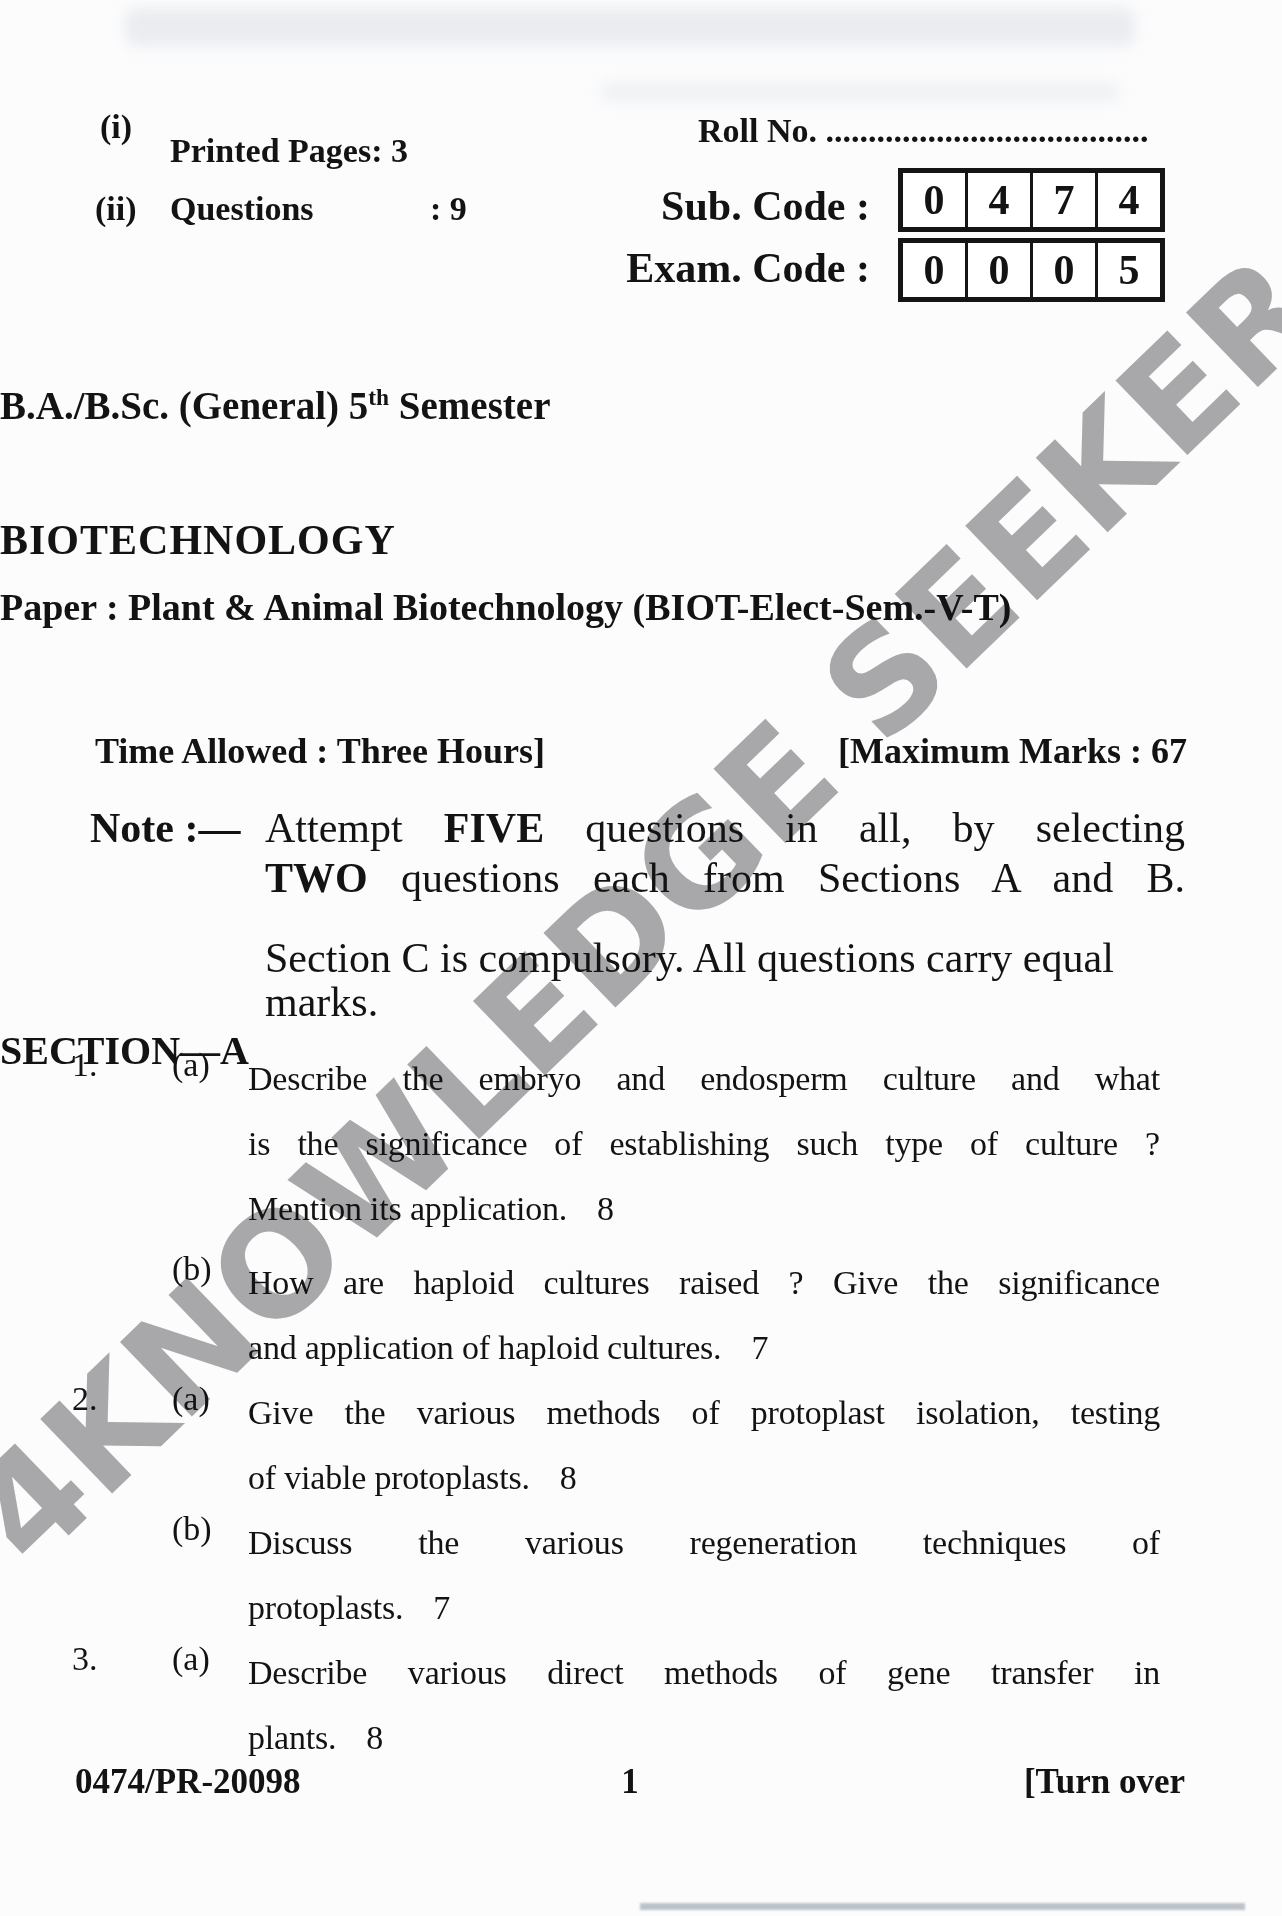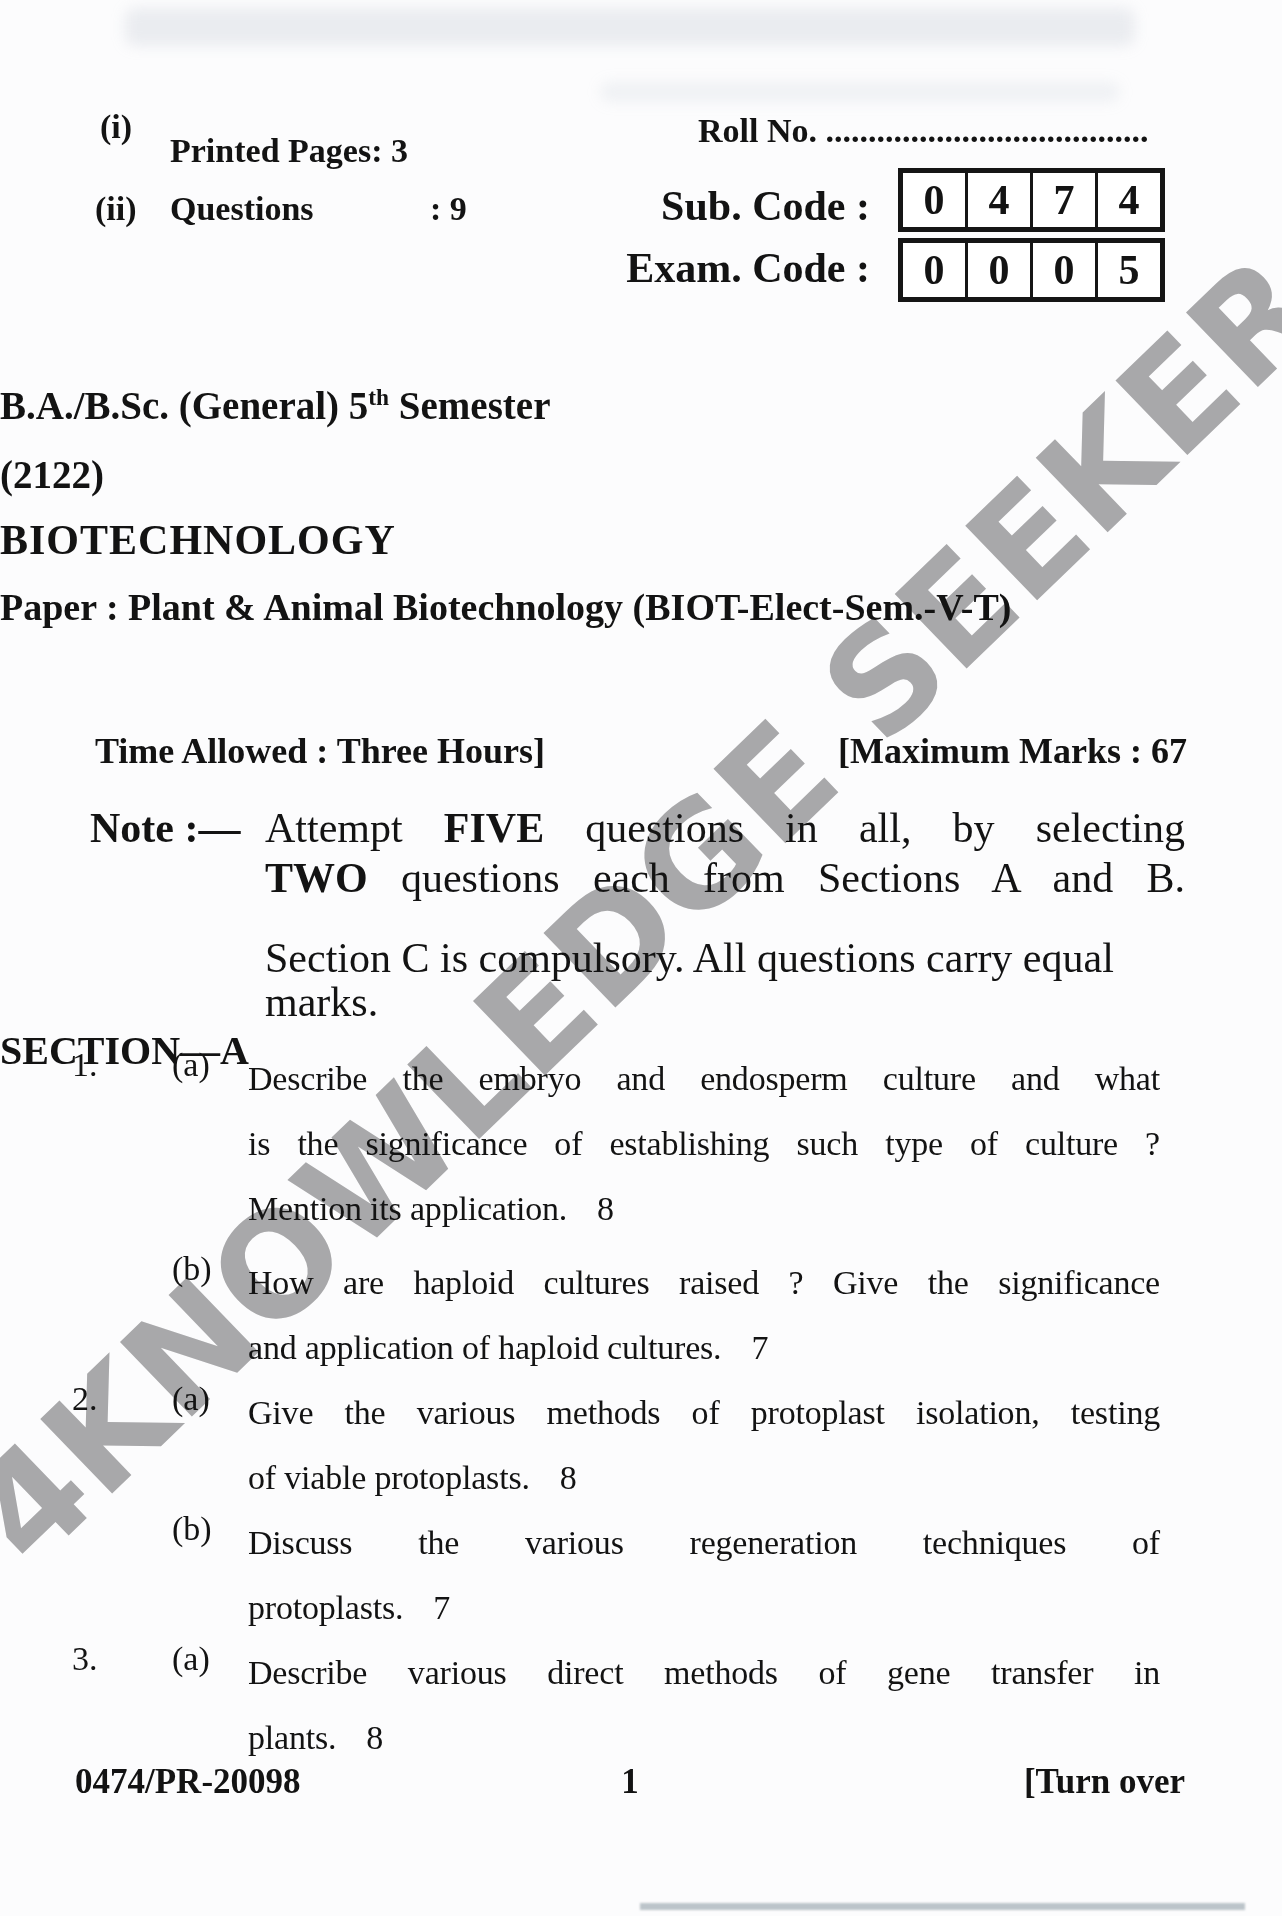--- a/index.html
+++ b/index.html
@@ -130,21 +130,20 @@
 
     <span class="abs codelab examlab">Exam. Code :</span>
     <div class="abs code-boxes exam">
       <div class="cell">0</div>
       <div class="cell">0</div>
       <div class="cell">0</div>
       <div class="cell">5</div>
     </div>
 
     <div class="abs cline t1"><span>B.A./B.Sc. (General) 5</span><span class="sup">th</span><span> Semester</span></div>
-    <div class="abs cline t2">(2122)</div>
     <div class="abs cline t3">BIOTECHNOLOGY</div>
     <div class="abs cline t4">Paper : Plant &amp; Animal Biotechnology (BIOT-Elect-Sem.-V-T)</div>
 
     <span class="abs meta meta-left">Time Allowed : Three Hours]</span>
     <span class="abs meta meta-right">[Maximum Marks : 67</span>
 
     <div class="abs note-row n1">
       <span class="note-label">Note :—</span>
       <span class="note-text just"><span>Attempt </span><span class="b">FIVE</span><span> questions in all, by selecting</span></span>
     </div>

